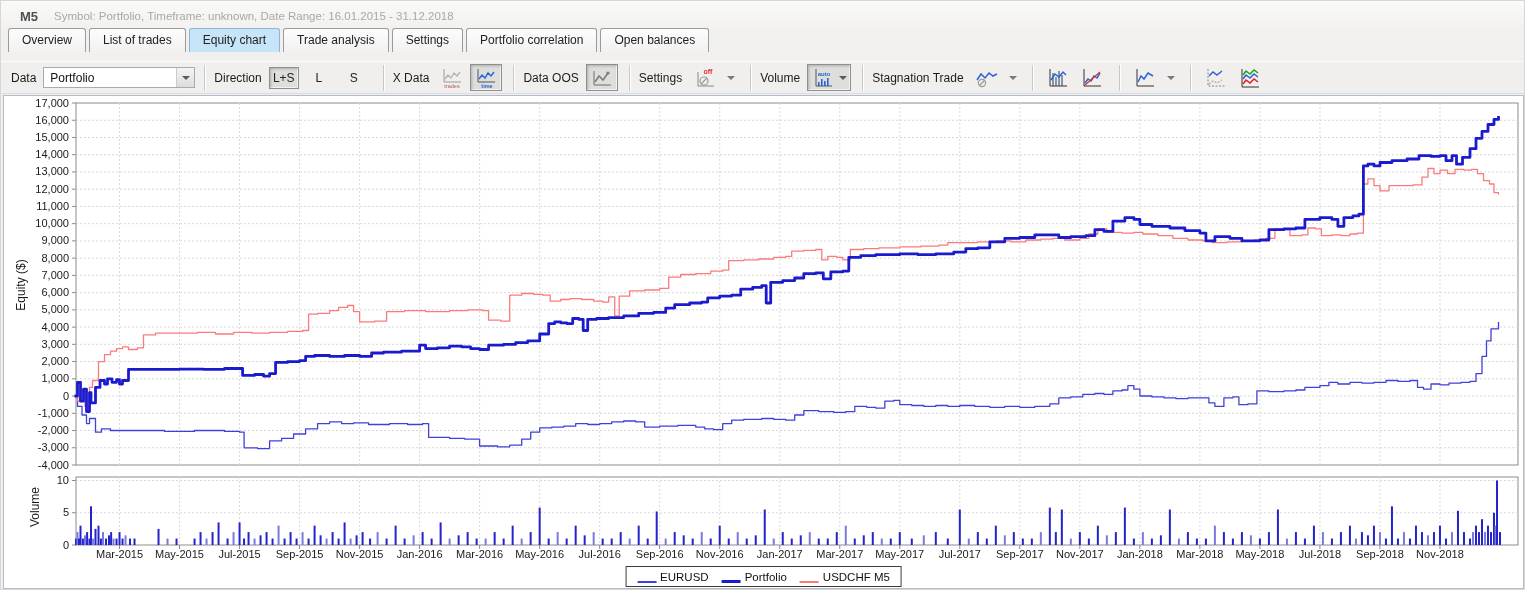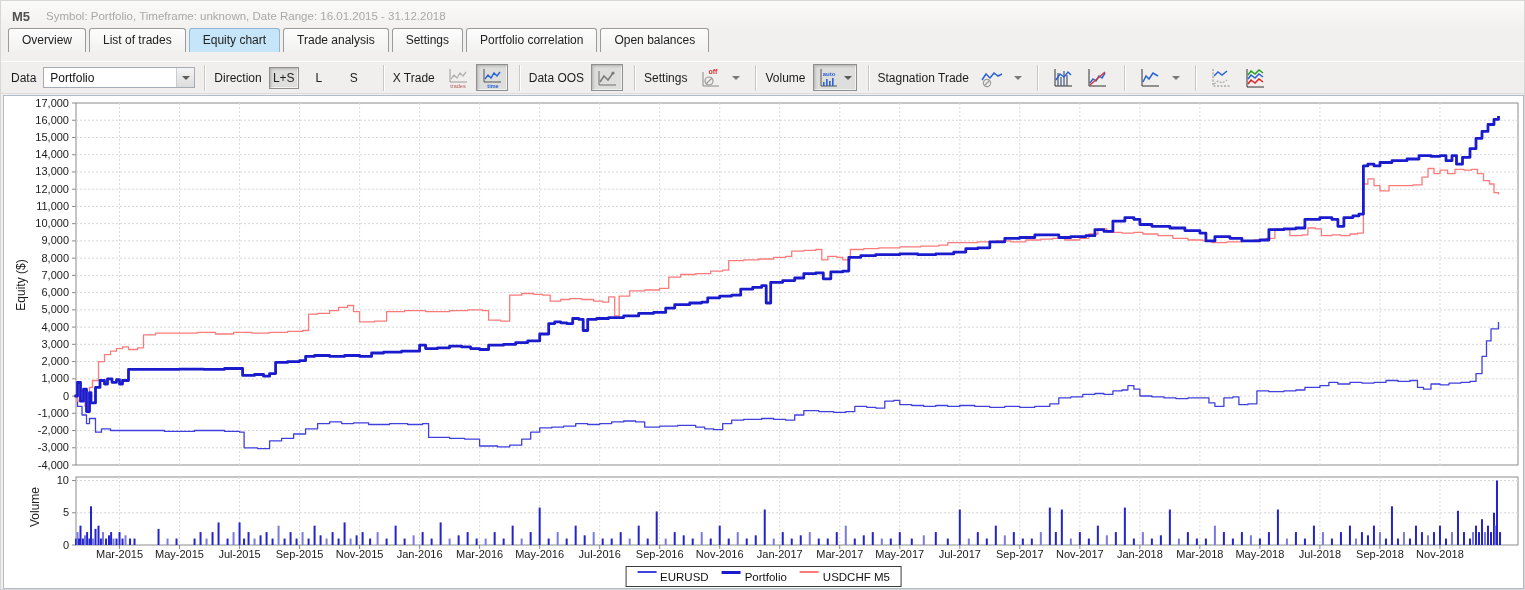--- a/index.html
+++ b/index.html
@@ -2,21 +2,21 @@
 <html><head>
 <meta charset="utf-8">
 <style>
   * { box-sizing: border-box; margin: 0; padding: 0; }
   html,body { width:1525px; height:590px; overflow:hidden;
     font-family:"Liberation Sans","DejaVu Sans",sans-serif; background:#f1f0ee; }
   #window { position:relative; width:1525px; height:590px; background:#f1f0ee; border:1px solid #d8d7d5; }
 
   
   #header { position:absolute; left:0; top:0; width:100%; height:30px;
-    background:linear-gradient(#fafaf9,#f1f0ee); display:flex; align-items:center; padding-left:11px; }
+    background:linear-gradient(#fafaf9,#f1f0ee); display:flex; align-items:center; padding-left:19px; }
   #badge { font-size:13px; font-weight:bold; color:#4f4f4f; margin-right:16px; }
   #subtitle { font-size:11.5px; color:#a9a8a6;text-align:center; }
 
   
   #tabbar { position:absolute; left:0; top:20px; width:100%; height:30px; padding-left:7px; }
   .tab { display:inline-block; position:relative; top:7px; margin-right:3px; padding:4px 13px 5px;
     font-size:12px; color:#222; background:linear-gradient(#fdfdfd,#f1f1f0);
     border:1px solid #9b9b9b; border-bottom:none; border-radius:3px 3px 0 0; cursor:default; }
   .tab.active { background:#c6e5f8; border-color:#8fb6d2; }
 
@@ -45,21 +45,21 @@
   #chartpanel { position:absolute; left:2px; top:94px; width:1521px; height:494px;
     background:#fff; border:1px solid #aebccb; }
   #chartsvg { position:absolute; left:0; top:0; }
   .axlabel { position:absolute; font-size:12px; color:#1a1a1a; transform:rotate(-90deg);
     transform-origin:center; white-space:nowrap; }
   #equitylabel { left:-18px; top:182px; width:70px; text-align:center; }
   #volumelabel { left:8px; top:404px; width:46px; text-align:center; }
   #legend { position:absolute; left:50%; transform:translateX(-50%); top:470px; height:21px;
     background:#fff; border:1px solid #3c3c3c; display:flex; align-items:center; gap:13px;
     padding:0 11px; }
-  .litem { display:flex; align-items:flex-start; gap:4px; font-size:11.5px; color:#111; }
+  .litem { display:flex; align-items:flex-end; gap:4px; font-size:11.5px; color:#111; }
   .sw { width:19px; flex:none; }
 </style>
 </head>
 <body>
 
 <div id="window">
 
   <div id="header">
     <span id="badge">M5</span>
     <span id="subtitle">Symbol: Portfolio, Timeframe: unknown, Date Range: 16.01.2015 - 31.12.2018</span>
@@ -76,21 +76,21 @@
         </span>
     </div>
     <div class="sep"></div>
 
     <span class="tlabel">Direction</span>
     <div class="tbtn pressed">L+S</div>
     <div class="tbtn">L</div>
     <div class="tbtn">S</div>
     <div class="sep"></div>
 
-    <span class="tlabel">X Trade</span>
+    <span class="tlabel">X Data</span>
     <div class="ibtn">
       <svg width="24" height="22" viewBox="0 0 24 22">
         <path d="M4 2 V15 H21" stroke="#9a9a9a" fill="none" stroke-width="1"></path>
         <polyline points="5,12 8,8 11,11 14,6 17,9 20,5" stroke="#b3b3b3" fill="none" stroke-width="1.3"></polyline>
         <text x="12" y="21" font-size="5.5" fill="#b05858" text-anchor="middle">trades</text>
       </svg>
     </div>
     <div class="ibtn pressed">
       <svg width="24" height="22" viewBox="0 0 24 22">
         <path d="M4 2 V15 H21" stroke="#555" fill="none" stroke-width="1"></path>

